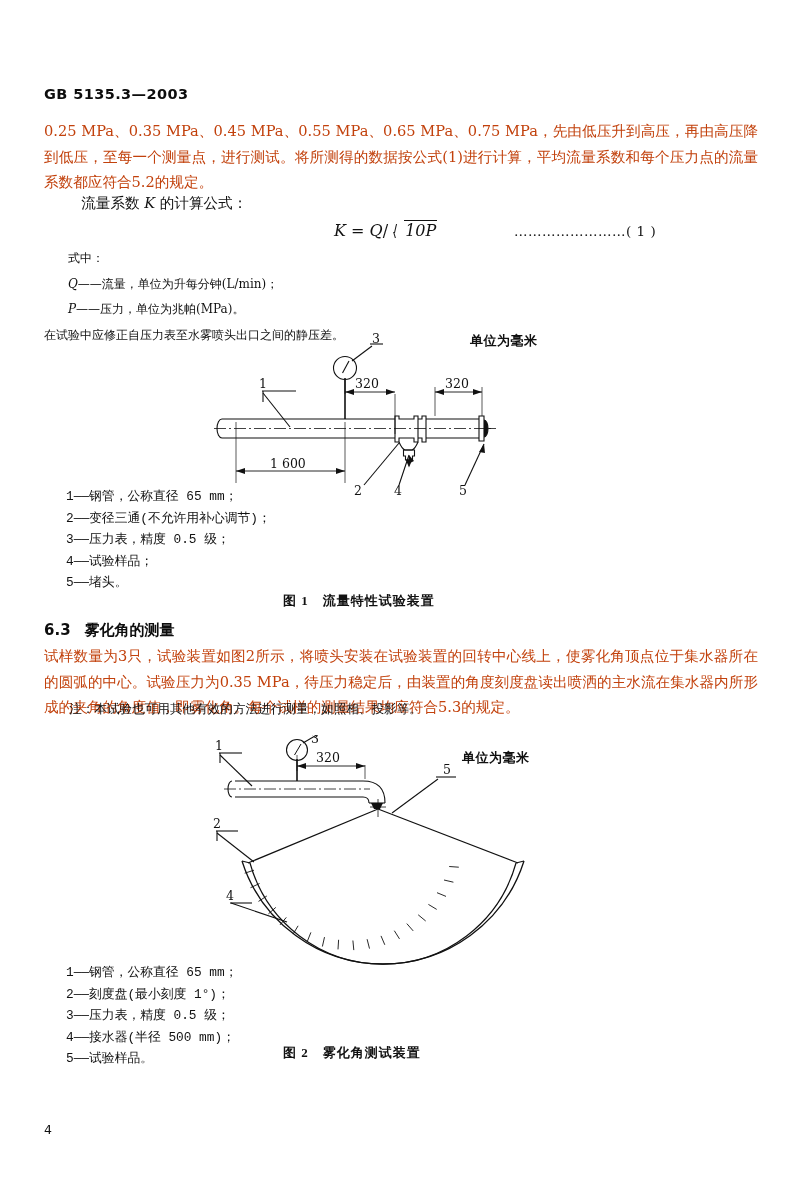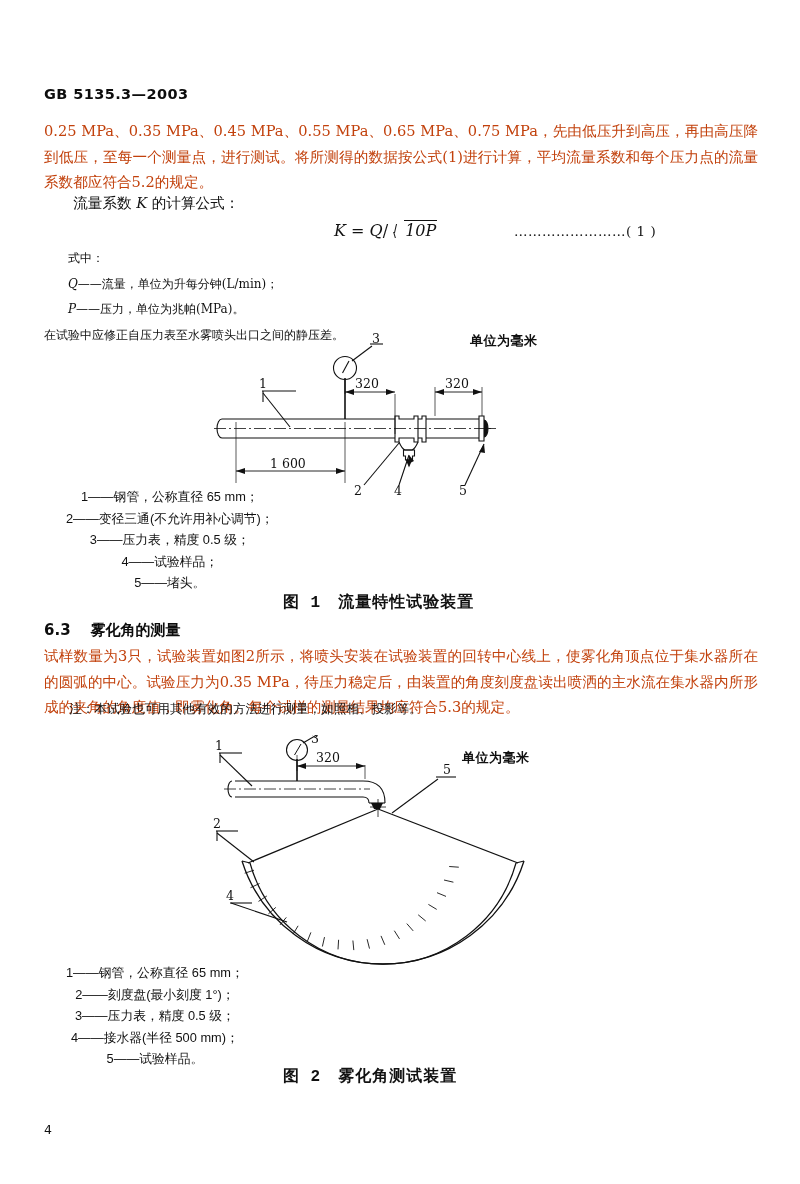--- a/index.html
+++ b/index.html
@@ -39,21 +39,21 @@
     width: 714px;
     font-size: 14.6px;
     line-height: 25.5px;
     text-align: justify;
     color: #c2410c;
     font-family: "DejaVu Serif", "Liberation Serif", serif;
   }
   .para-1 { top: 118px; }
   .formula-label {
     position: absolute;
-    left: 44px;
+    left: 52px;
     top: 194px;
     font-size: 14.6px;
     text-indent: 2em;
     width: 400px;
   }
   .it { font-style: italic; font-family: "DejaVu Serif","Liberation Serif",serif; }
   
   .formula-row {
     position: absolute;
     left: 44px;
@@ -117,52 +117,51 @@
   
   .sect-head {
     position: absolute;
     left: 44px;
     font-family: "DejaVu Sans", "Liberation Sans", sans-serif;
     font-weight: bold;
     font-size: 15px;
     color: #0d0d0d;
   }
   .sect-63 { top: 621px; }
-  .sect-num { margin-right: 20px; }
+  .sect-num { margin-right: 14px; }
   .para-63 { top: 643px; }
   .note-line {
     position: absolute;
     left: 44px;
     top: 699px;
     font-size: 12.6px;
     text-indent: 2em;
     width: 714px;
     line-height: 19px;
   }
   
   .legend {
     position: absolute;
     left: 66px;
     font-size: 12.8px;
     line-height: 21.5px;
-    font-family: Liberation Sans, sans-serif;
-    text-align: center;
+    font-family: Liberation Mono, monospace;
   }
   .legend-1 { top: 486px; }
   .legend-2 { top: 962px; }
   .legend-row { display: block; white-space: nowrap; }
   .fig-caption {
     position: absolute;
-    font-family: Liberation Mono, monospace;
+    font-family: Liberation Serif, serif;
     font-weight: bold;
-    font-size: 16px;
+    font-size: 13px;
     letter-spacing: 1px;
   }
   .cap-1 { left: 283px; top: 592px; }
-  .cap-2 { left: 283px; top: 1066px; }
+  .cap-2 { left: 283px; top: 1044px; }
   .unit-note {
     position: absolute;
     font-family: "DejaVu Sans","Liberation Sans", sans-serif;
     font-weight: bold;
     font-size: 13px;
     letter-spacing: 0.5px;
   }
   .unit-1 { left: 470px; top: 332px; }
   .unit-2 { left: 462px; top: 749px; }
   .page-no {

